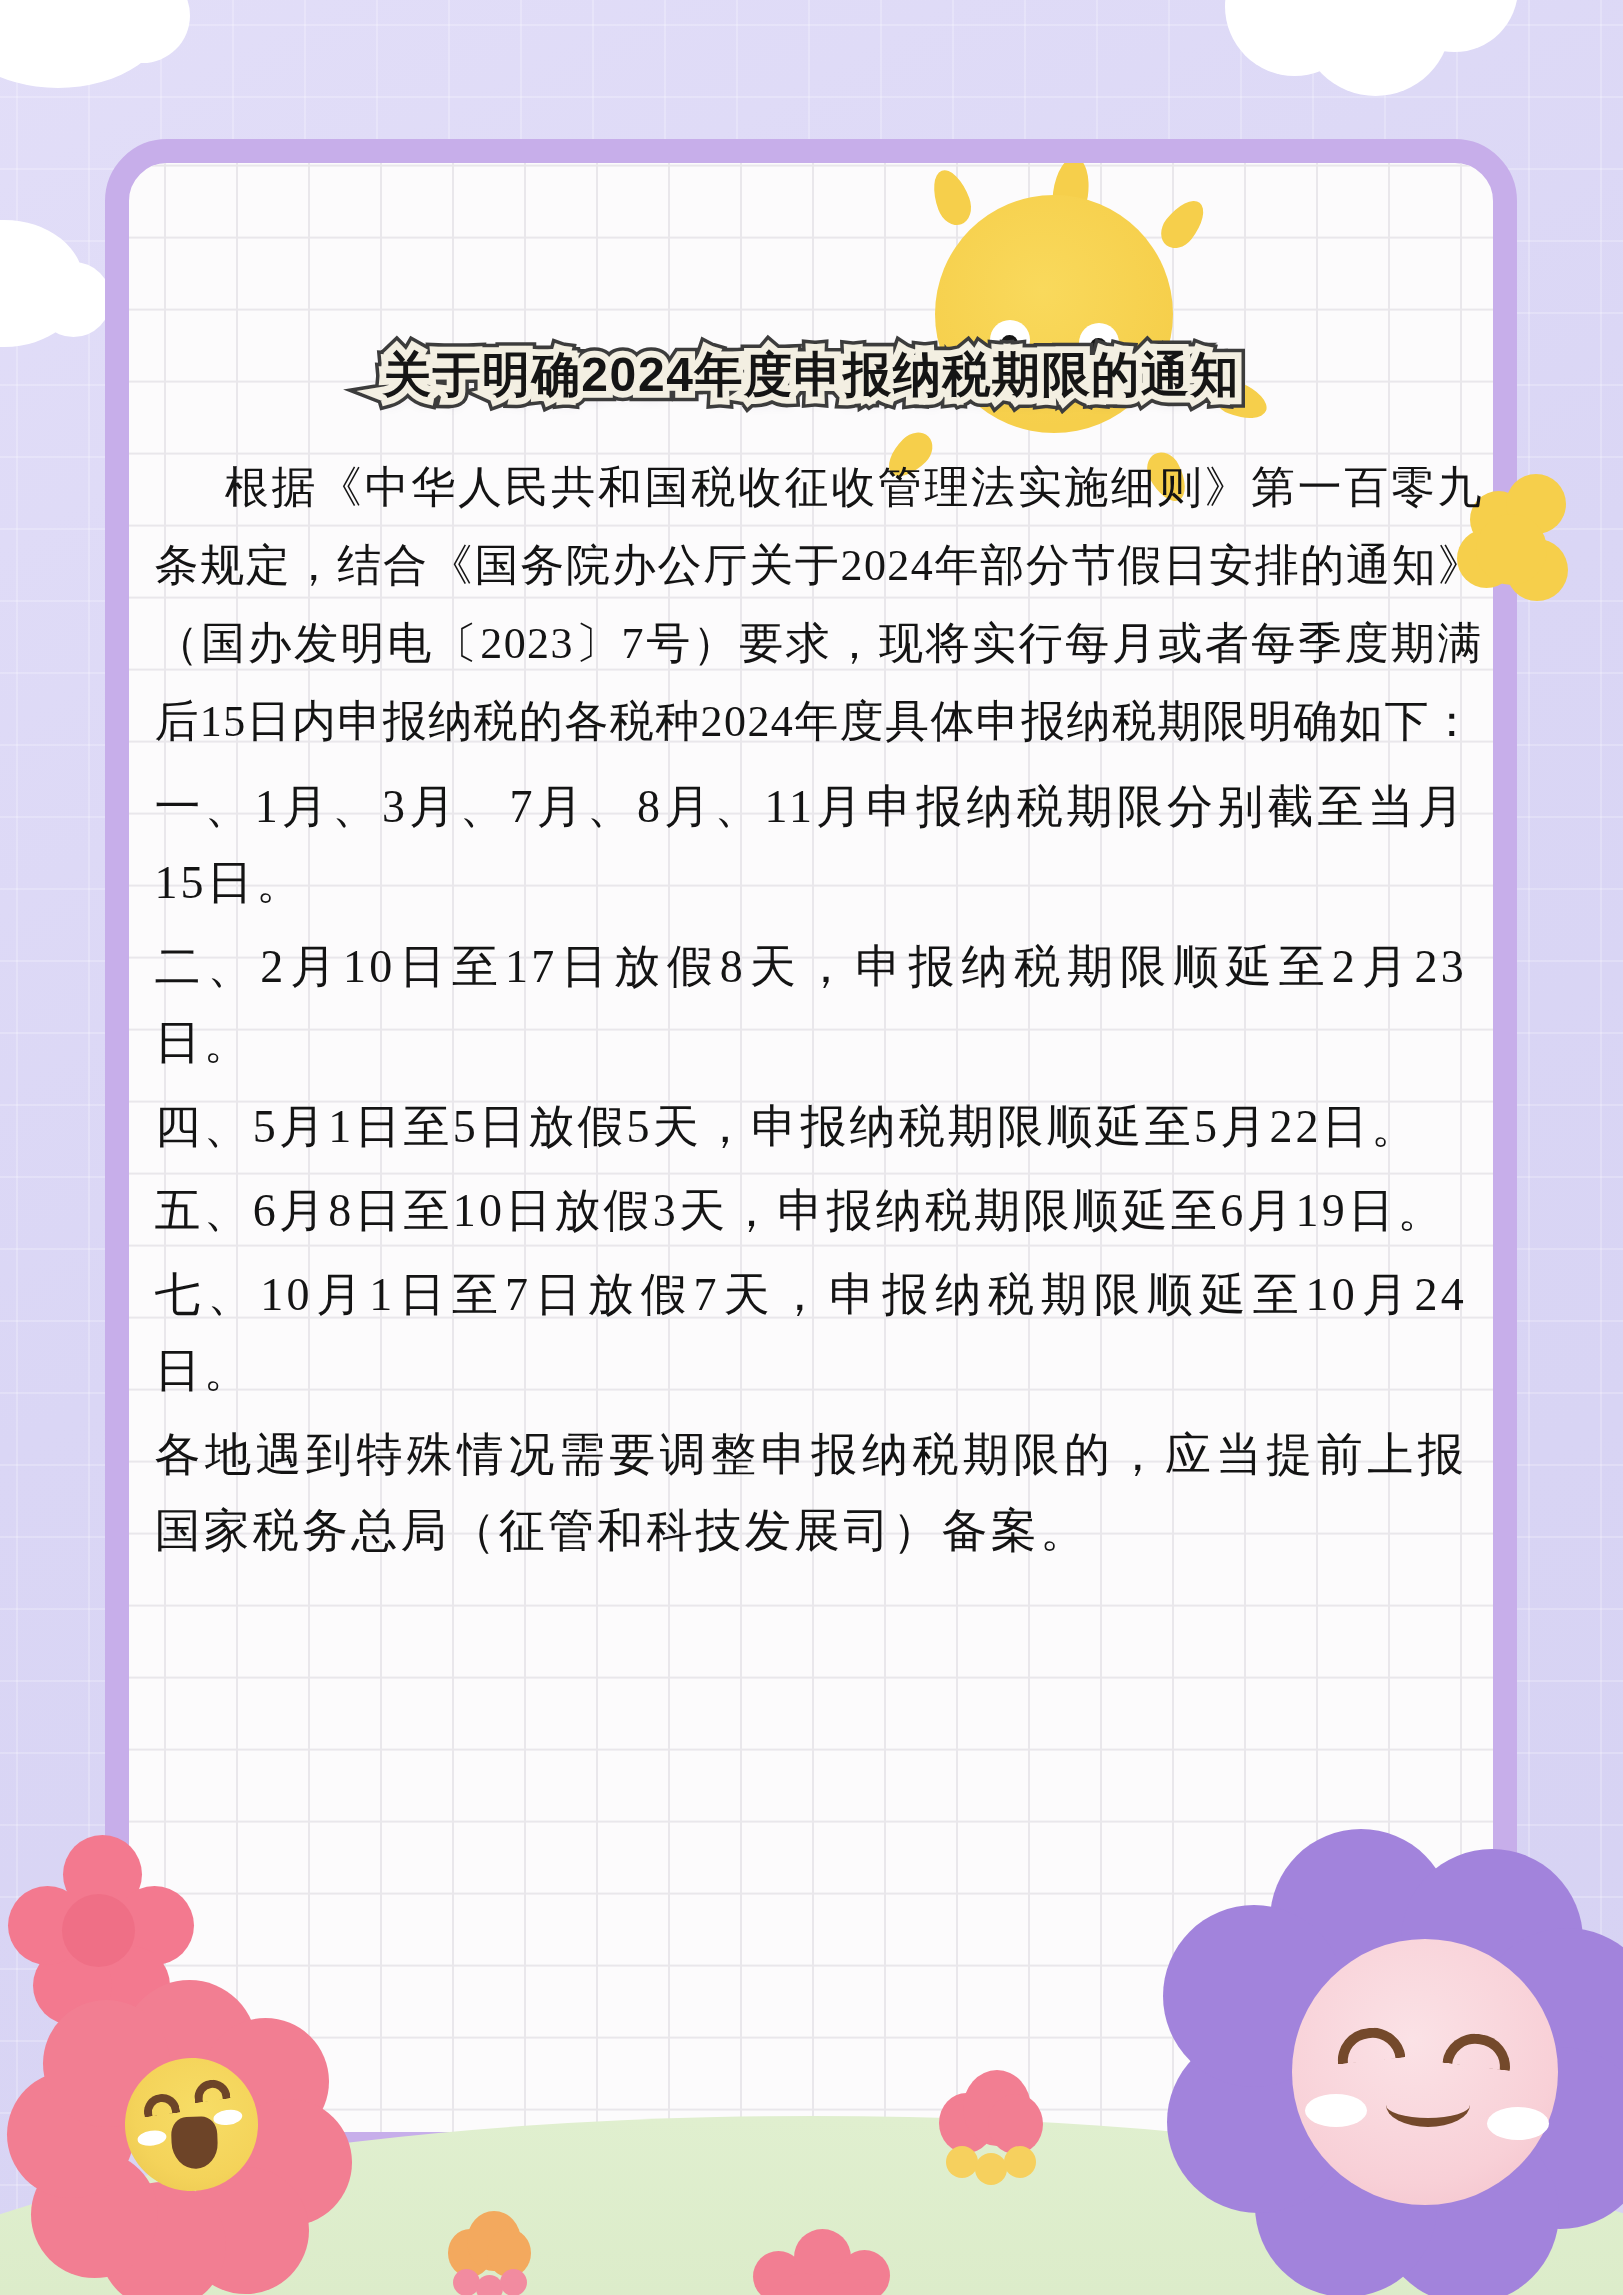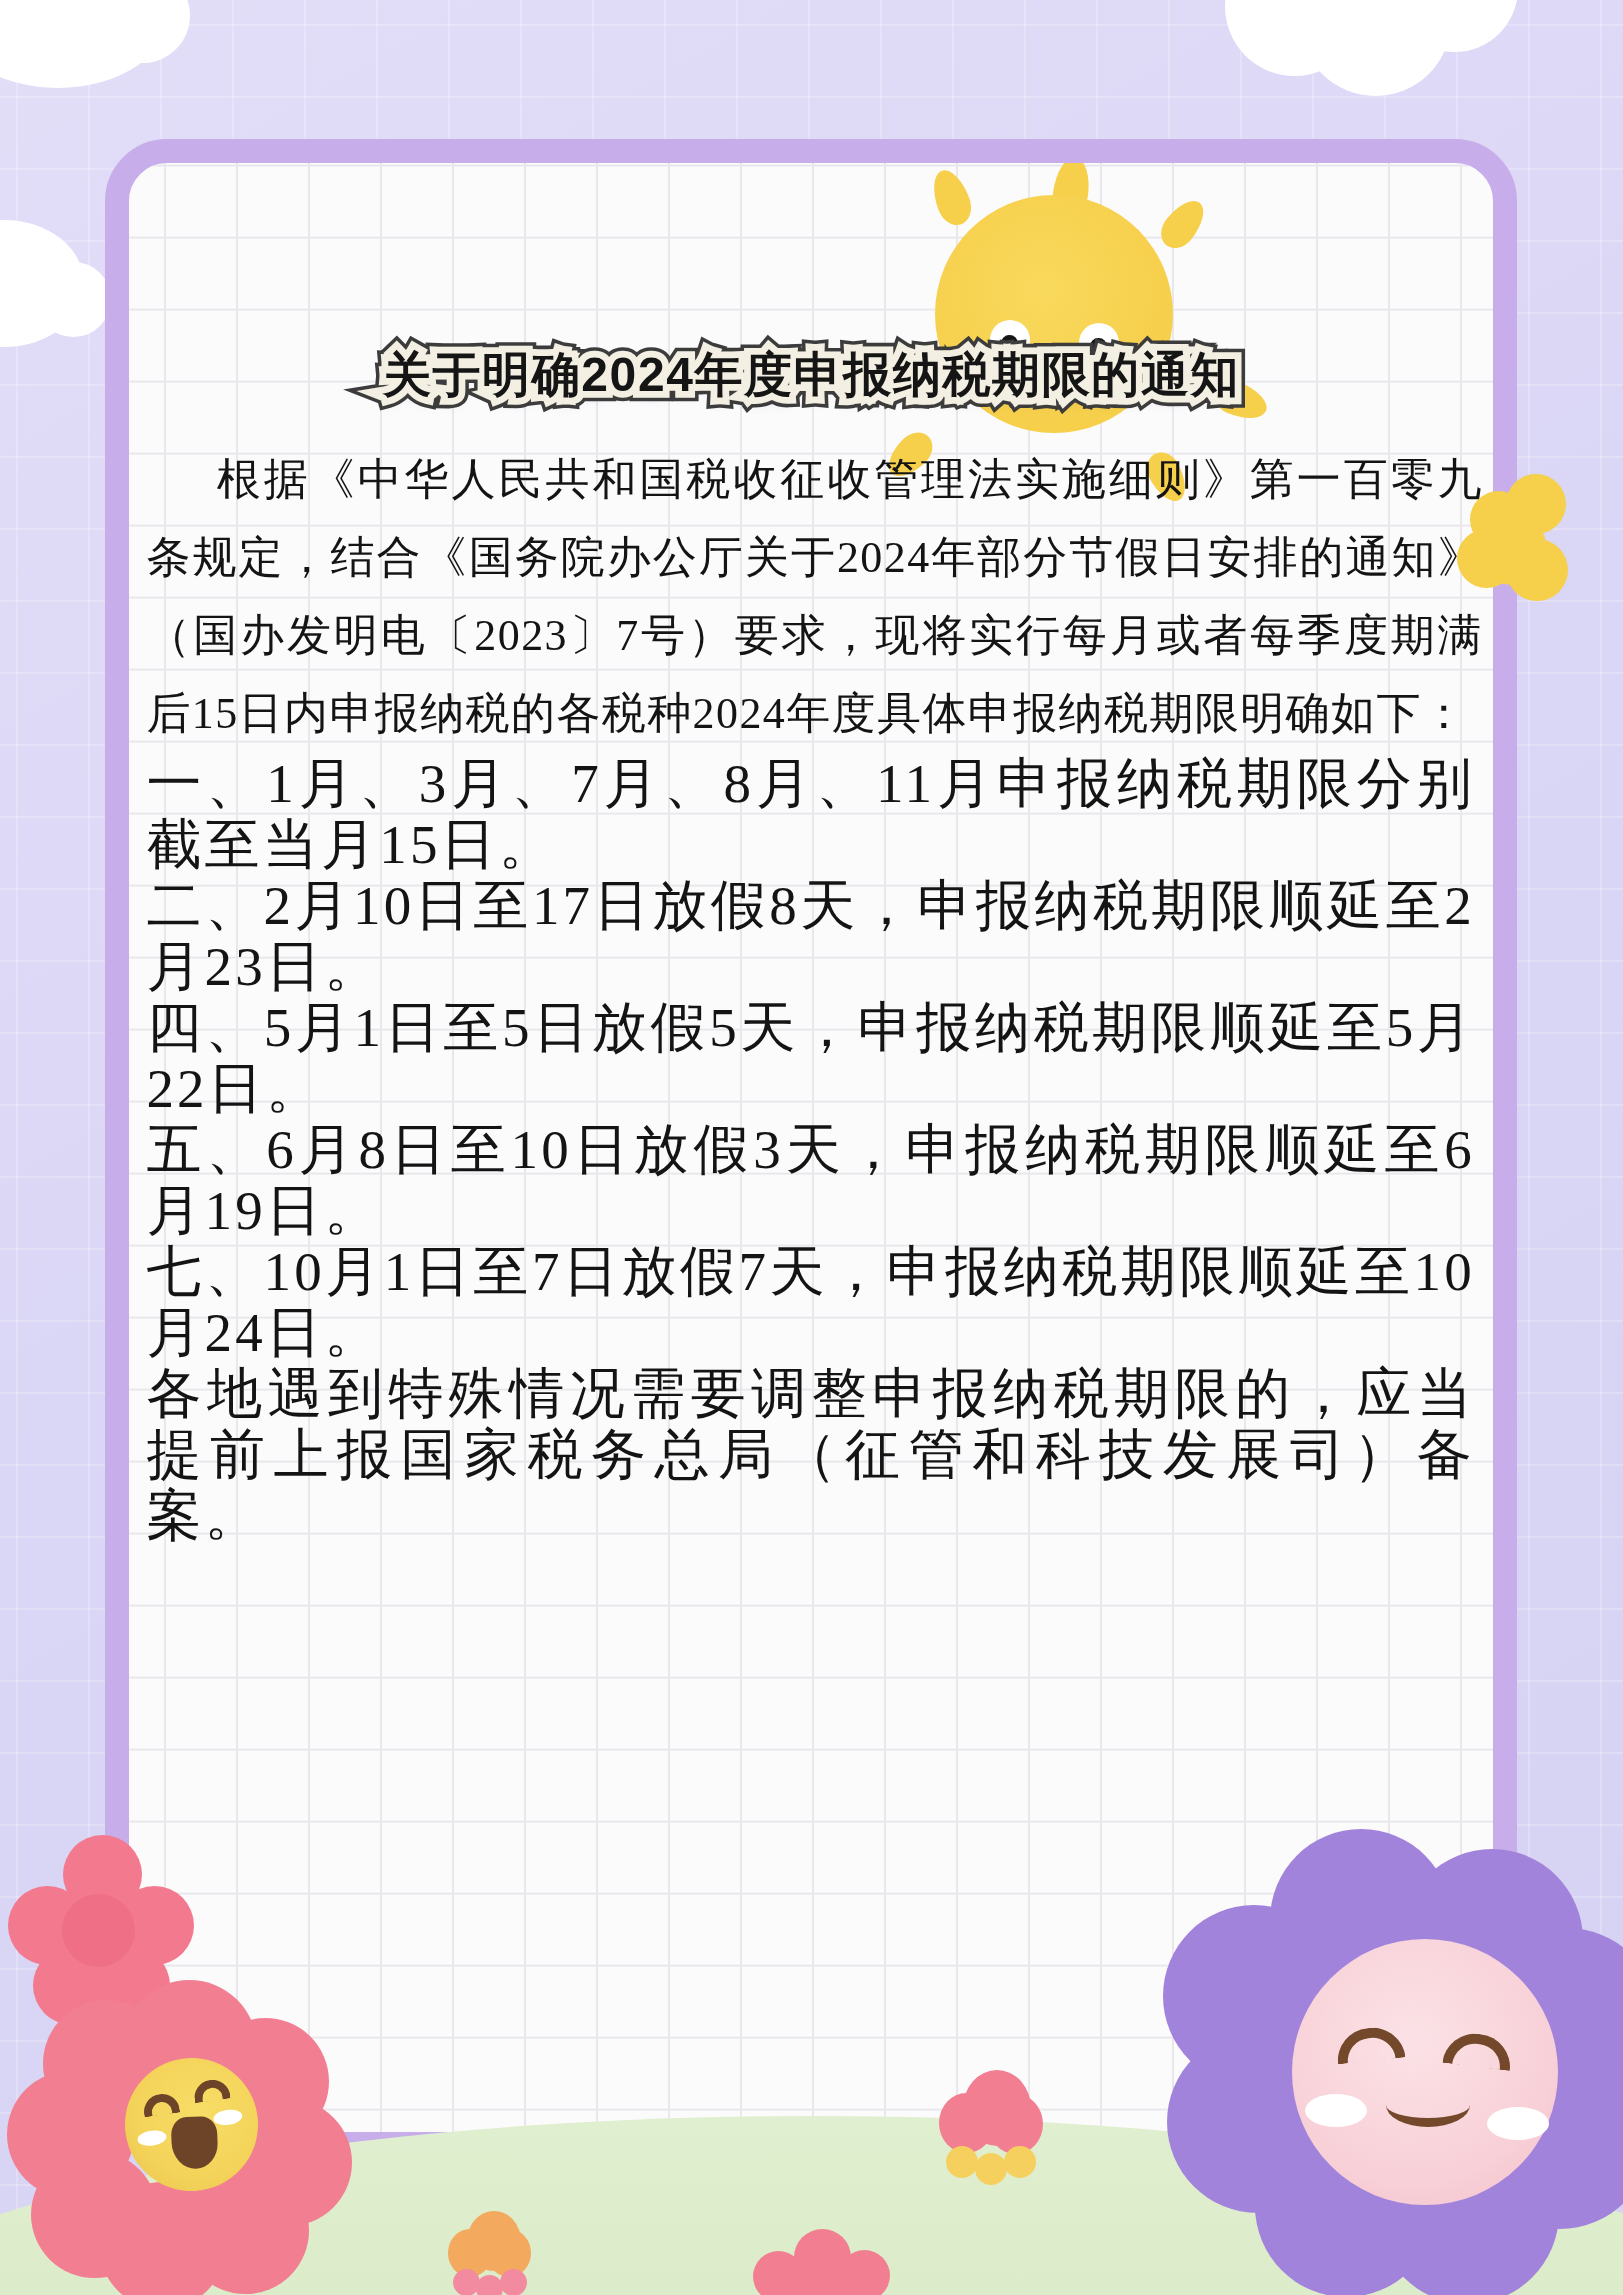--- a/index.html
+++ b/index.html
@@ -52,23 +52,23 @@
   .text-layer{position:absolute;left:129px;top:162px;width:1365px;height:1993px;}
   .title{position:absolute;top:181px;left:0;right:0;height:111px;}
   .t{position:absolute;left:0;right:0;top:0;text-align:center;
      font-family:"Liberation Sans", sans-serif;font-weight:900;
      font-size:48px;letter-spacing:1.6px;white-space:nowrap;}
   .t-outer{-webkit-text-stroke:20.6px #3c3c3c;color:#3c3c3c;text-shadow:0 6.3px 12.7px rgba(60,40,90,.18);}
   .t-mid{-webkit-text-stroke:13.5px #f3efe2;color:#f3efe2;}
   .t-top{color:#151515;}
   .body-text{position:absolute;top:279px;left:17.4px;right:19px;color:#141414;
      text-align:justify;line-break:strict;}
-  .body-text p{margin:0;}
+  .body-text p{margin:8px;}
   .intro{font-size:44px;letter-spacing:1.4px;line-height:78px;text-indent:1.6em;margin-right:-8px !important;}
-  .item,.footer-para{font-size:55px;letter-spacing:3.2px;line-height:61px;}
+  .item,.footer-para{font-size:46px;letter-spacing:3.2px;line-height:76px;}
   
   .grass{position:absolute;left:-166px;top:2116px;width:1958px;height:444px;
     background:linear-gradient(#e0efcf,#d6e8c2);border-radius:50%;}
   
   .petal{position:absolute;border-radius:50%;}
   
   .flower-face-yellow{position:absolute;left:70px;top:46px;width:133px;height:133px;border-radius:50%;
     background:radial-gradient(circle at 58% 42%,#f7dd66 0%,#f4d35a 60%,#e8c44e 100%);
     transform:rotate(-8deg);}
   .arch-eye{position:absolute;box-sizing:border-box;border:8px solid #6d4428;border-bottom:none;

